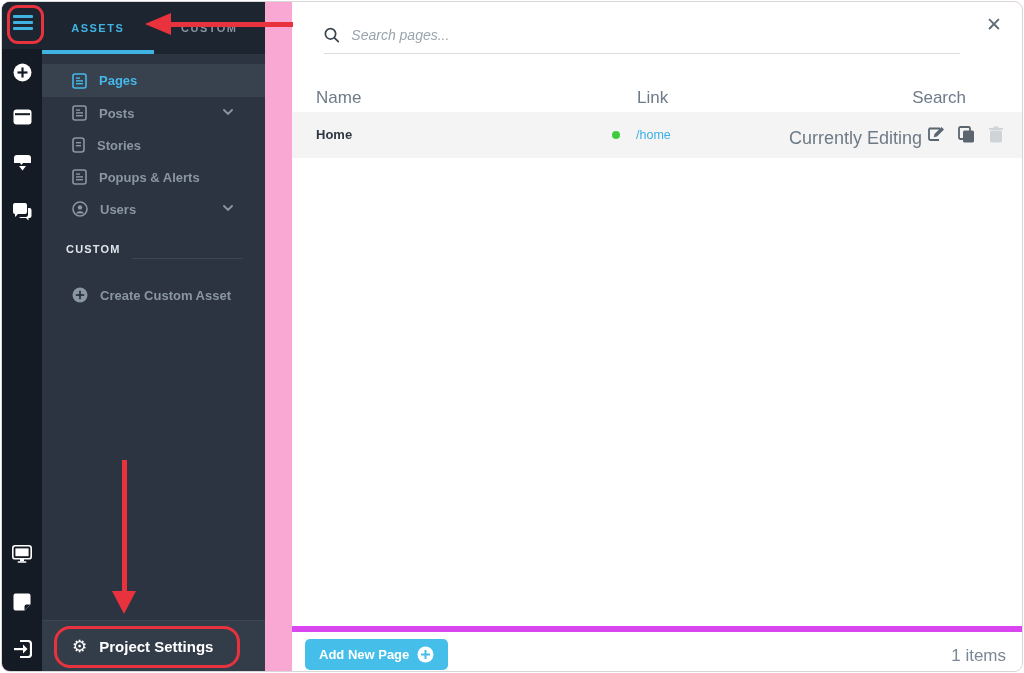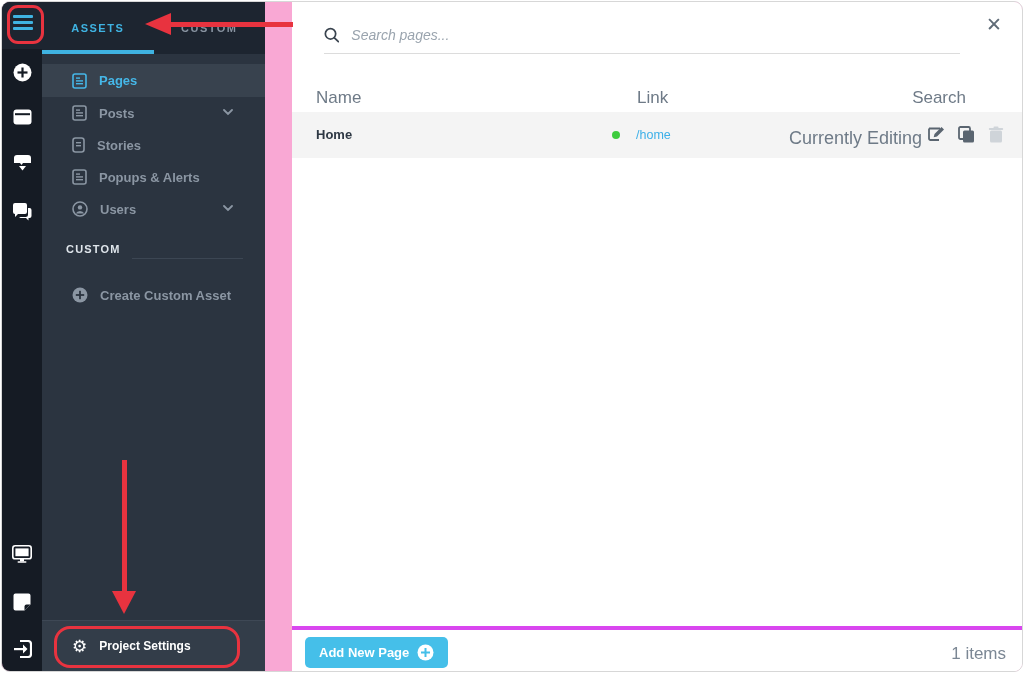--- a/index.html
+++ b/index.html
@@ -22,40 +22,40 @@
   .nav { position:absolute; left:0; top:62px; width:100%; }
   .nav-item { position:relative; height:32px; display:flex; align-items:center; padding-left:30px; color:#8b96a3; font-size:13px; font-weight:bold; cursor:pointer; }
   .nav-item .lbl { margin-left:12px; }
   .nav-item.active { background:#38424e; color:#45b7e8; height:33px; }
   .nav-item .chev { position:absolute; right:32px; top:12px; }
   .custom-hdr { position:relative; height:30px; display:flex; align-items:flex-start; padding-left:24px; }
   .custom-hdr .txt { color:#dfe5eb; font-size:11px; font-weight:bold; letter-spacing:1.2px; }
   .custom-hdr .line { position:absolute; left:90px; right:22px; top:15px; height:1px; background:#3c4653; }
   .side-foot { position:absolute; left:0; bottom:0; width:100%; height:51px; background:#333d49; border-top:1px solid #3e4855; display:flex; align-items:center; padding-left:30px; cursor:pointer; }
   .side-foot .gear { color:#ffffff; font-size:17px; line-height:1; }
-  .side-foot .lbl { margin-left:12px; color:#ffffff; font-size:12px; font-weight:bold; }
+  .side-foot .lbl { margin-left:12px; color:#ffffff; font-size:15px; font-weight:bold; }
 
   
   .main { position:absolute; left:263px; top:0; right:0; bottom:0; background:#fff;margin-left:27px; }
   .search-wrap { position:absolute; left:32px; right:62px; top:14px; height:38px; border-bottom:1px solid #dcdcdc; display:flex; align-items:center; }
   .search-wrap input { border:0; outline:none; background:transparent; font-style:italic; font-size:14px; color:#4a545f; margin-left:12px; width:100%; font-family:"Liberation Sans", sans-serif; }
   .search-wrap input::placeholder { color:#9aa4ae; }
   .close-x { position:absolute; right:20px; top:13px; font-size:19px; color:#5f6b77; cursor:pointer; line-height:1; }
   .thead { position:absolute; top:86px; left:0; right:0; height:16px; font-size:17px; color:#6e7a87;padding-left:18px; }
   .thead .h-name { position:absolute; left:24px; }
   .thead .h-link { position:absolute; left:345px; }
   .thead .h-actions { position:absolute; right:56px; }
   .trow { position:absolute; top:110px; left:0; right:0; height:46px; background:#f4f4f4; }
   .trow .c-name { position:absolute; left:24px; top:15px; font-size:13px; font-weight:bold; color:#2e3844; }
   .trow .dot { position:absolute; left:320px; top:19px; width:8px; height:8px; border-radius:50%; }
   .trow .c-link { position:absolute; left:344px; top:16px; font-size:12.5px; color:#3eb0e8; cursor:pointer; }
   .trow .c-status { position:absolute; left:497px; top:16px; font-size:18px; color:#6e7a87; }
   .trow .acts { position:absolute; right:18px; top:14px; display:flex; gap:13px; }
   .trow .acts .a { cursor:pointer; }
-  .bottombar { position:absolute; left:0; right:0; bottom:0; height:45px; border-top:4px solid #d946ef; background:#fff; }
+  .bottombar { position:absolute; left:0; right:0; bottom:0; height:45px; border-top:6px solid #d946ef; background:#fff; }
   .add-btn { position:absolute; left:13px; top:7px; height:31px; padding:0 14px; background:#45bfe9; border:0; border-radius:5px; color:#fff; font-size:13px; font-weight:bold; display:flex; align-items:center; gap:8px; cursor:pointer; font-family:"Liberation Sans", sans-serif; }
   .items-count { position:absolute; right:16px; top:14px; font-size:17px; color:#7b8794; }
 
   
   .anno { position:absolute; z-index:50; pointer-events:none; }
   .anno-rect { border:3.5px solid #e8333f; border-radius:11px; }
   .h-arrow-shaft { left:169px; top:19.5px; width:122px; height:5px; background:#e8333f; }
   .h-arrow-head { left:143px; top:11px; width:0; height:0; border-top:11px solid transparent; border-bottom:11px solid transparent; border-right:26px solid #e8333f; }
   .v-arrow-shaft { left:120px; top:458px; width:5px; height:132px; background:#e8333f; }
   .v-arrow-head { left:110px; top:589px; width:0; height:0; border-left:12.5px solid transparent; border-right:12.5px solid transparent; border-top:23px solid #e8333f; }

